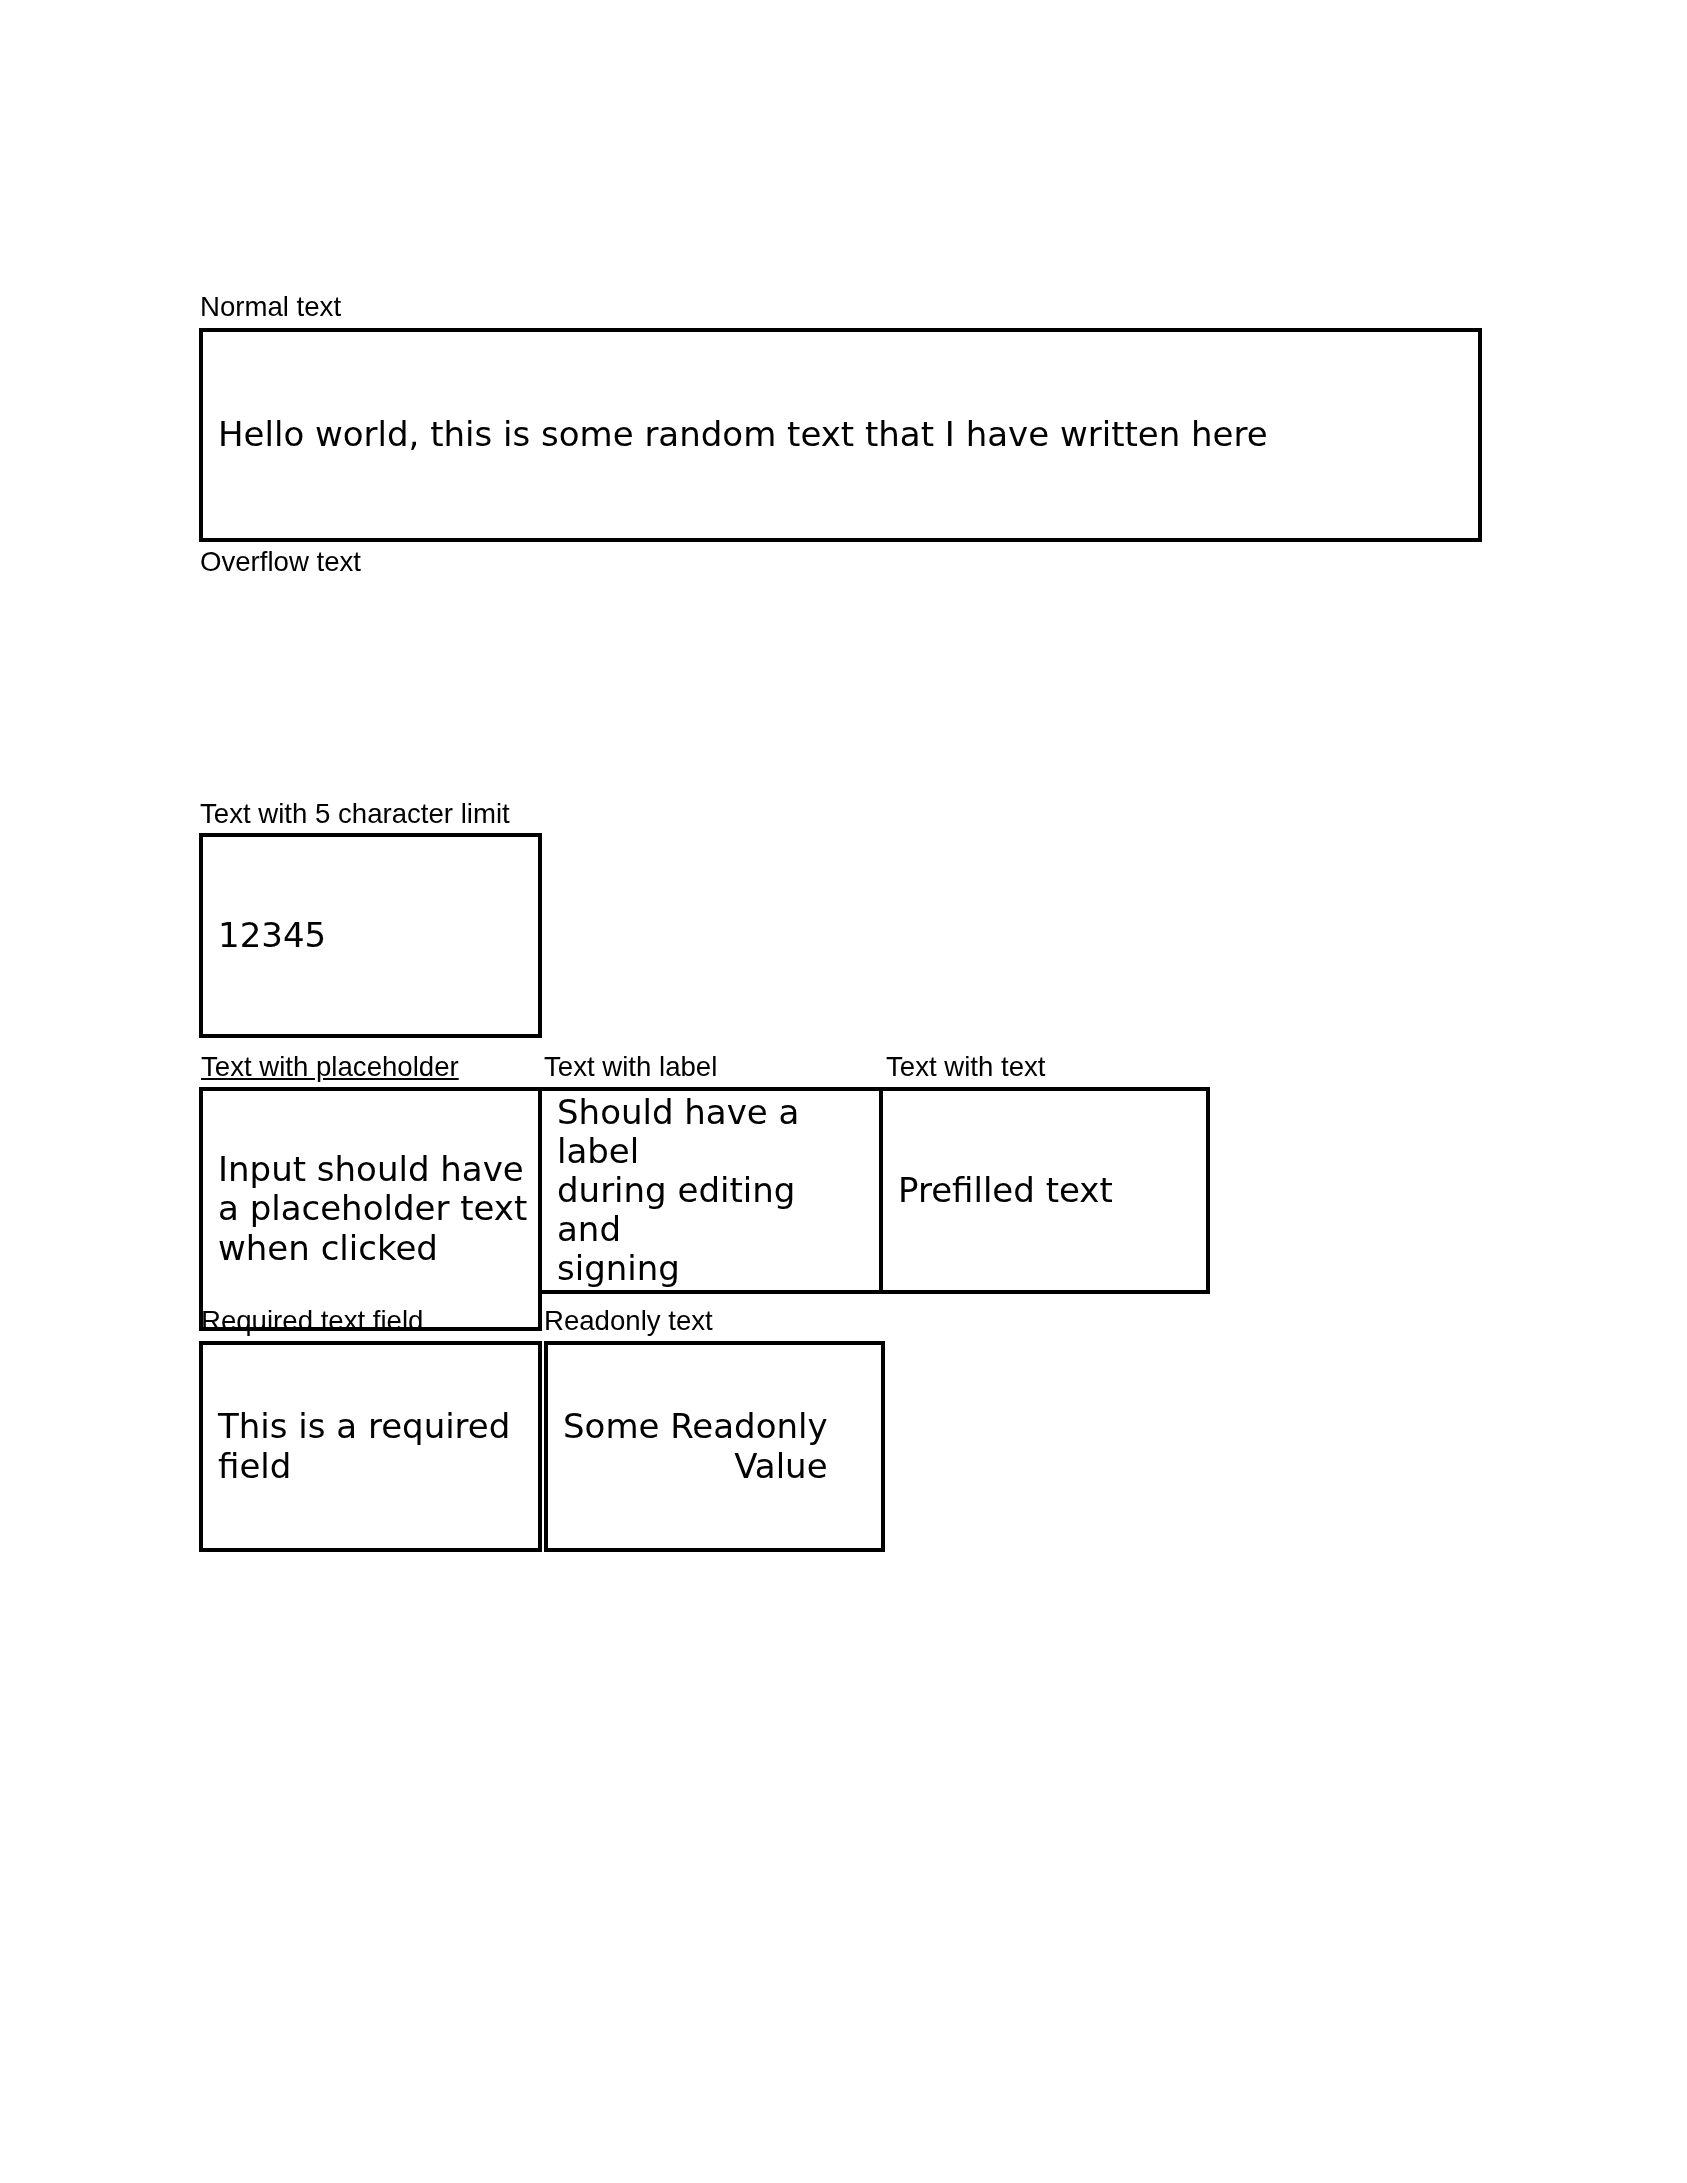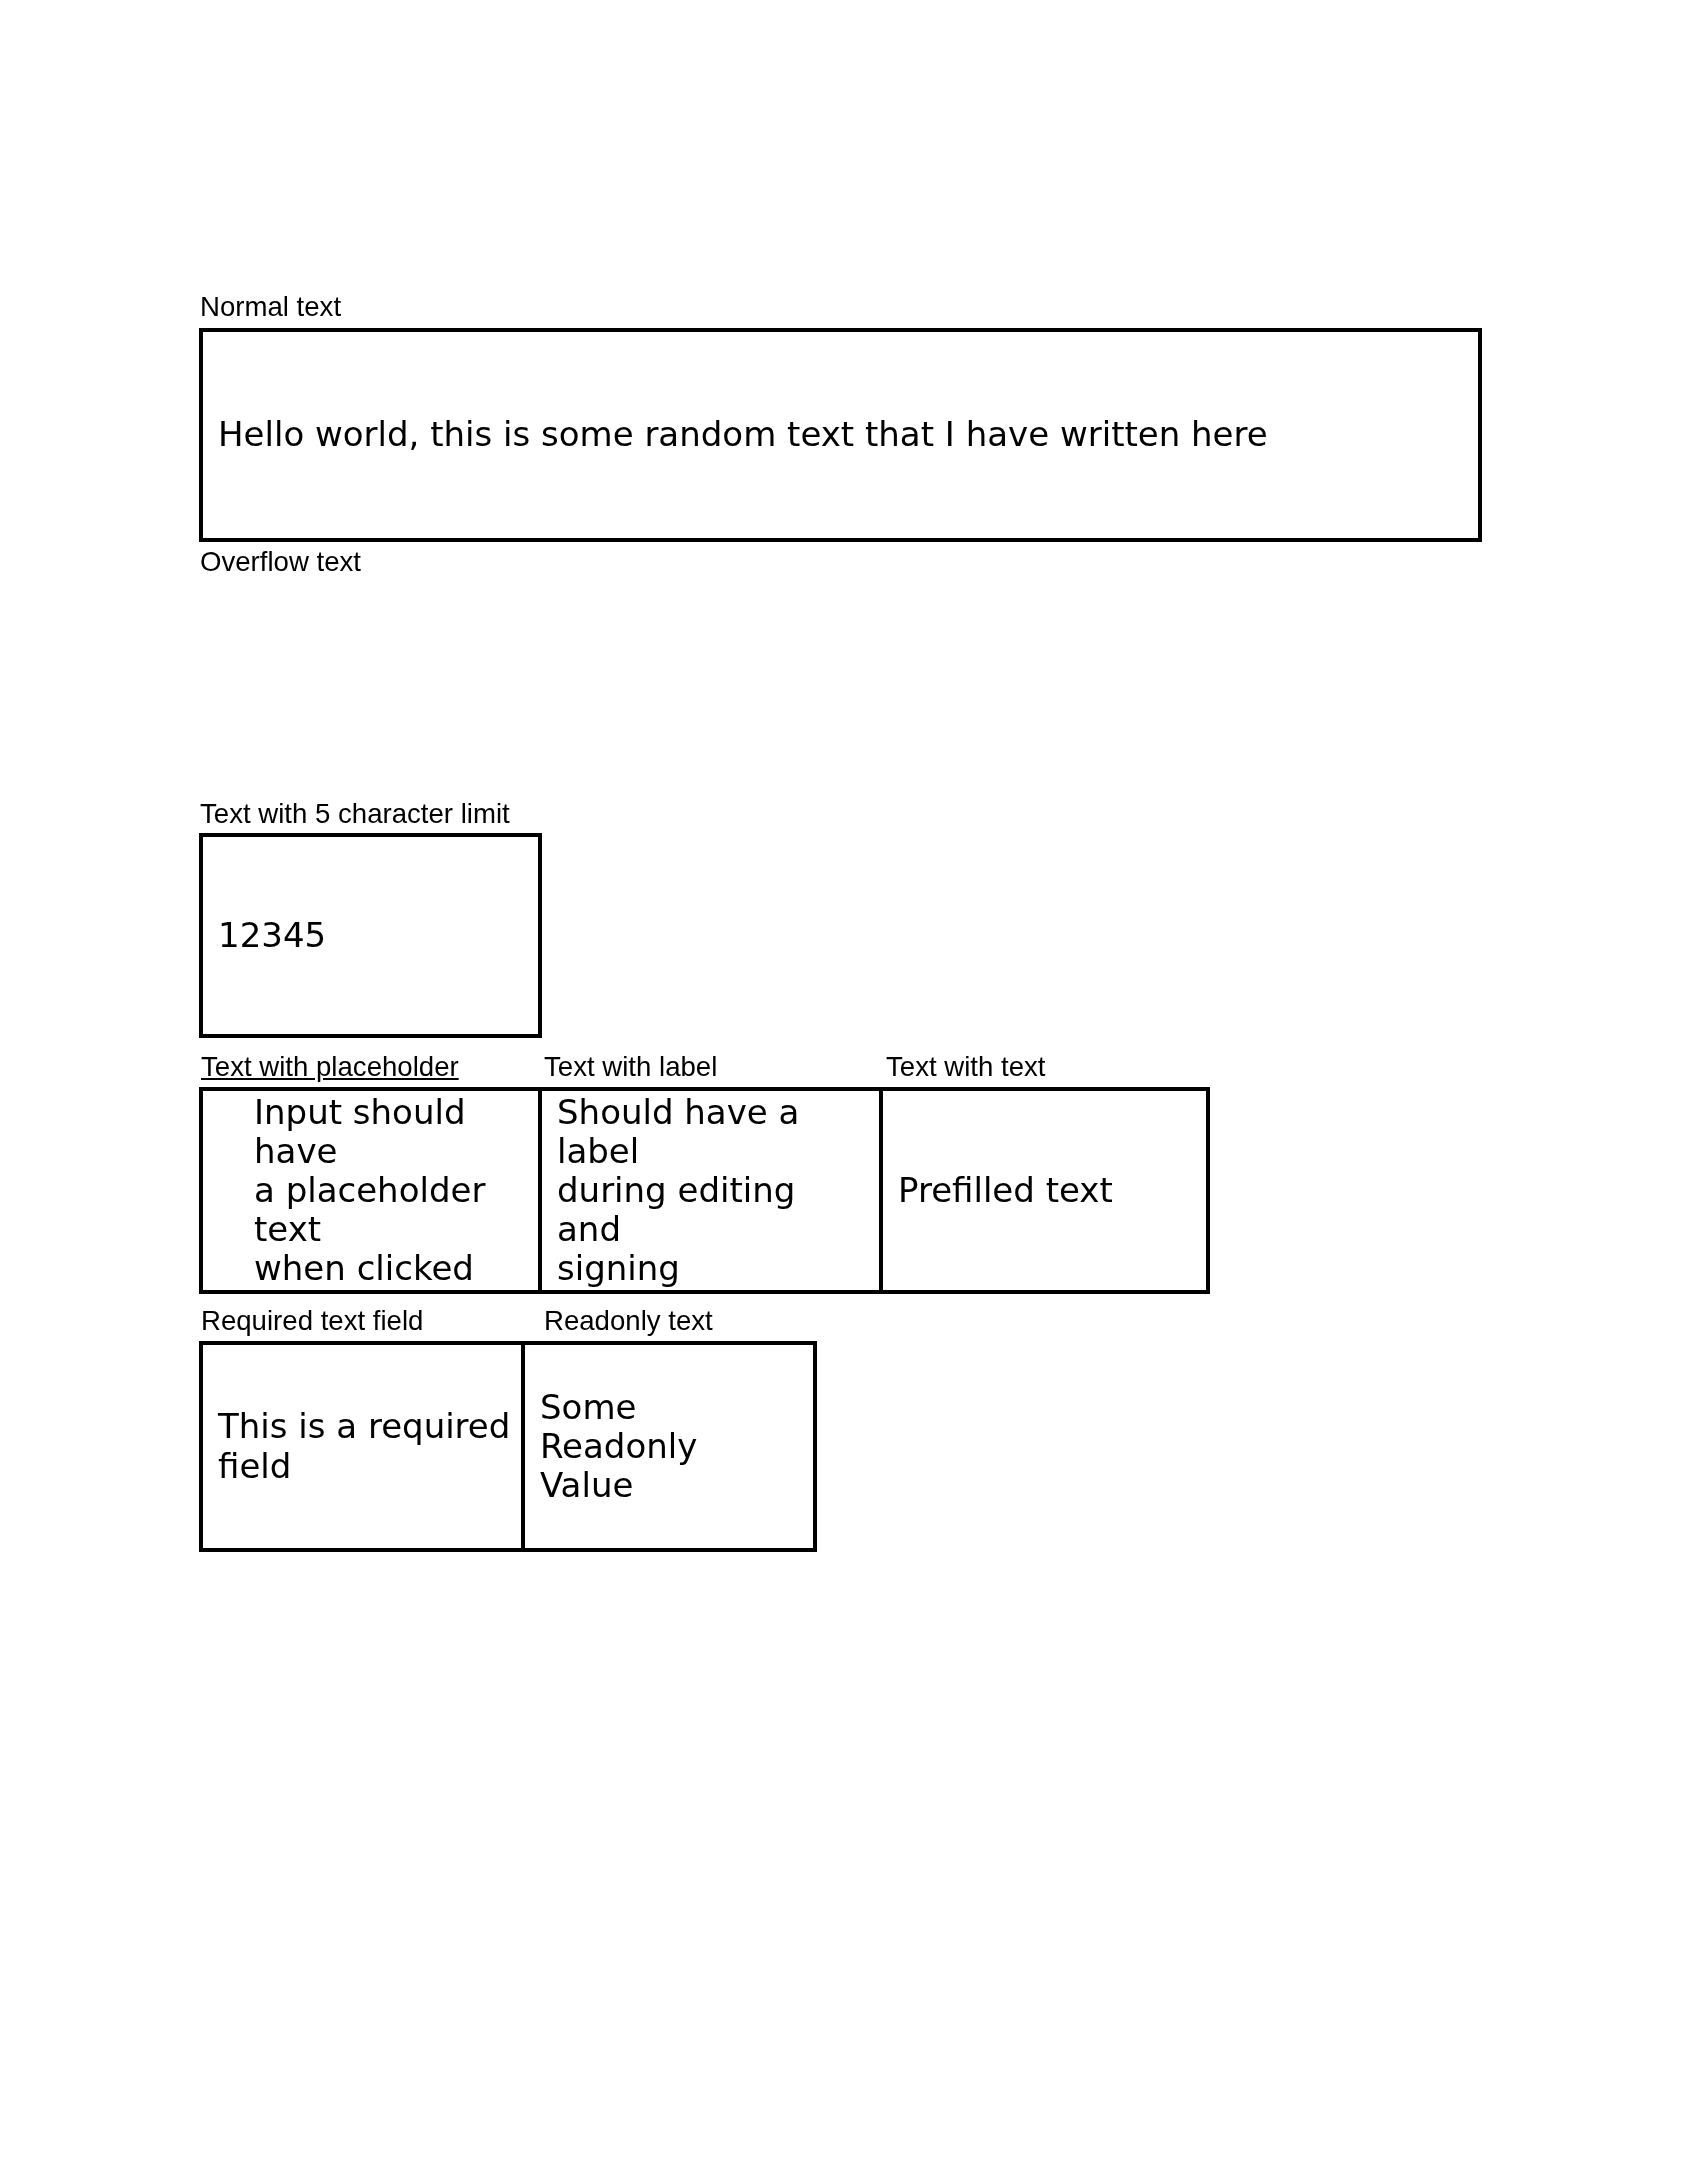--- a/index.html
+++ b/index.html
@@ -59,28 +59,28 @@
 
   .lbl-overflow     { left: 200px;  top: 547px;  }
   .box-overflow     { left: 199px;  top: 580px;  width: 343px;  height: 211px; }
 
   .lbl-charlimit    { left: 200px;  top: 799px; }
   .box-charlimit    { left: 199px;  top: 833px; width: 343px;  height: 205px; }
 
   .lbl-placeholder  { left: 201px;  top: 1052px; text-decoration: underline; }
   .lbl-withlabel    { left: 544px;  top: 1052px; }
   .lbl-withtext     { left: 886px; top: 1052px; }
-  .box-placeholder  { left: 199px;  top: 1087px; width: 343px;  height: 207px; padding-left: 36px; }
+  .box-placeholder  { left: 199px;  top: 1087px; width: 343px;  height: 244px; }
   .box-withlabel    { left: 538px;  top: 1087px; width: 345px;  height: 207px; }
   .box-withtext     { left: 879px; top: 1087px; width: 331px;  height: 207px; }
 
   .lbl-required     { left: 201px;  top: 1306px; }
   .lbl-readonly     { left: 544px;  top: 1306px; }
   .box-required     { left: 199px;  top: 1341px; width: 343px;  height: 211px; }
-  .box-readonly     { left: 521px;  top: 1341px; width: 296px;  height: 211px; }
+  .box-readonly     { left: 544px;  top: 1341px; width: 341px;  height: 211px; text-align: right; }
 </style>
 </head>
 <body>
 
 <div class="page">
 
 
   <div class="field-label lbl-normal">Normal text</div>
   <div class="field-box box-normal">
     <span class="field-value">Hello world, this is some random text that I have written here</span>

